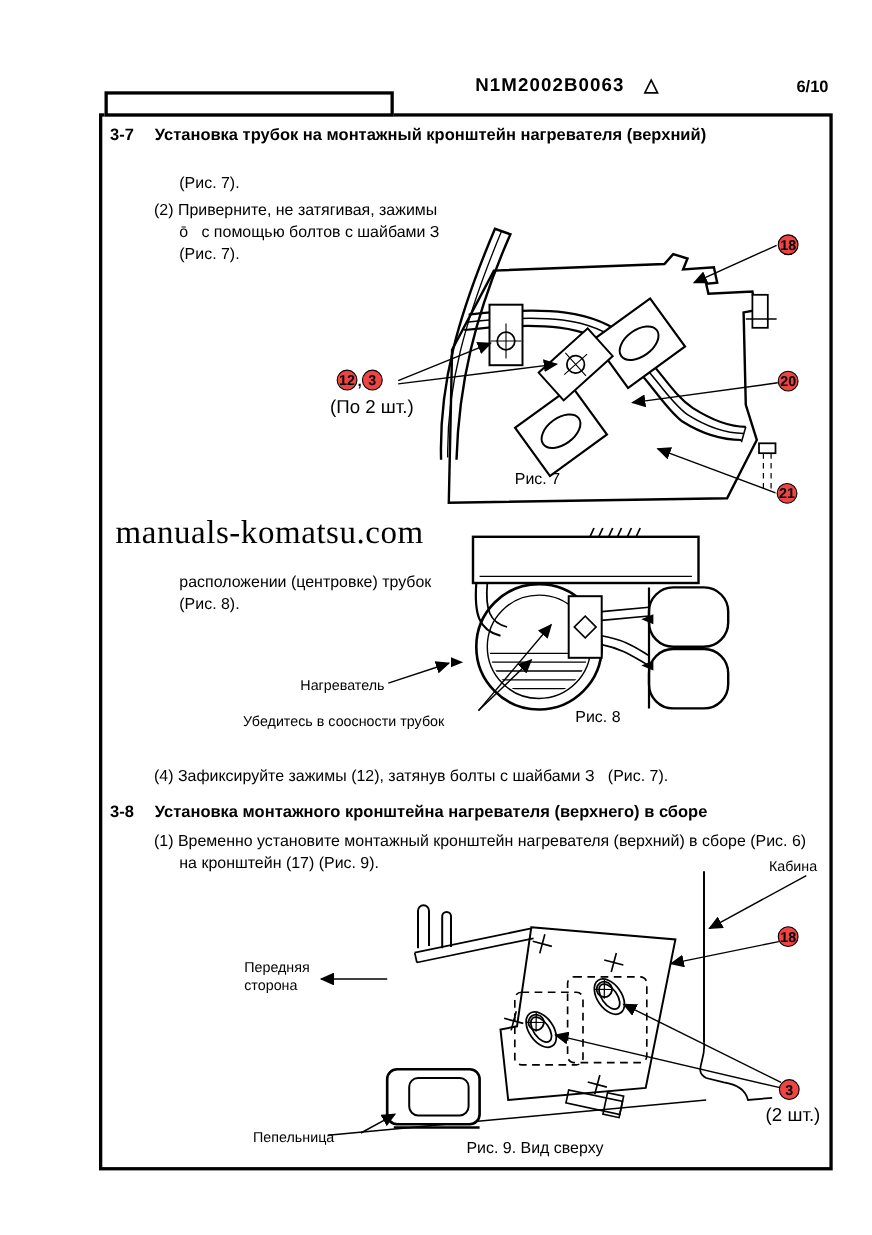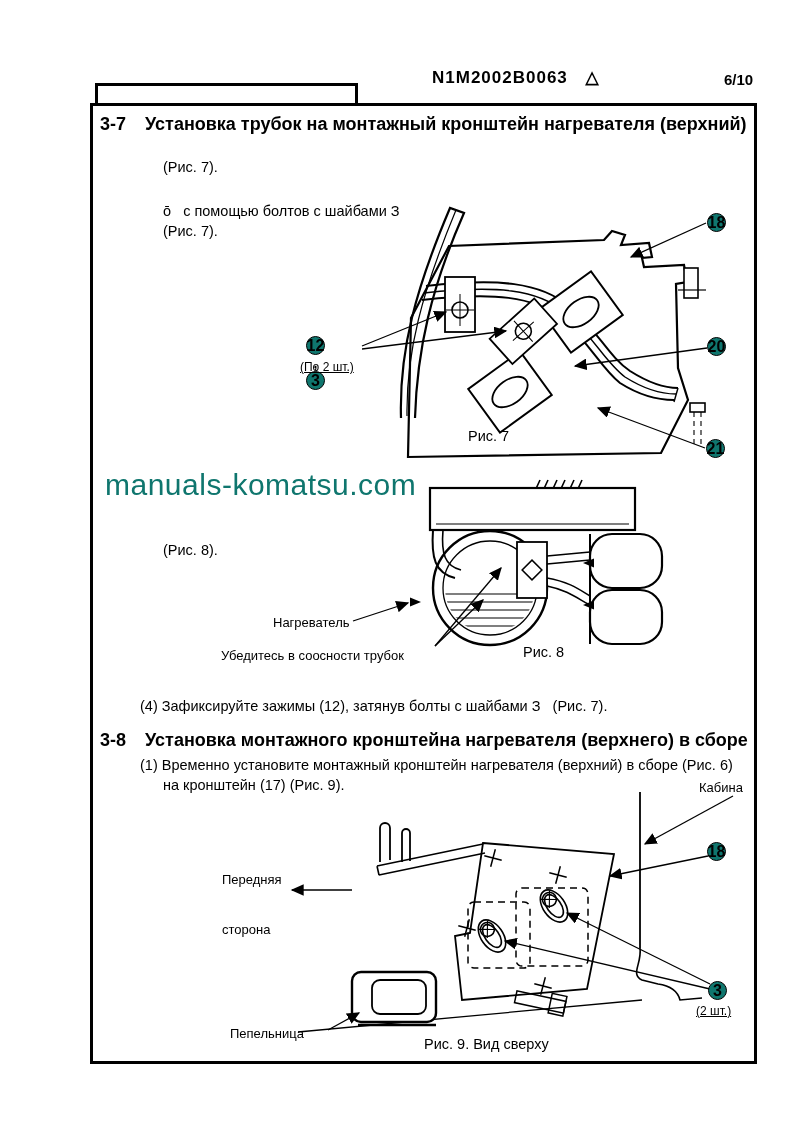--- a/index.html
+++ b/index.html
@@ -5,51 +5,52 @@
   html,body{margin:0;padding:0;background:#fff;}
   .page{position:relative;width:793px;height:1123px;background:#fff;overflow:hidden;
         font-family:"Liberation Sans", sans-serif;color:#000;}
   .abs{position:absolute;}
   .txt{white-space:pre;font-size:14.5px;line-height:18px;}
   .hdr-doc{font-size:17px;font-weight:bold;letter-spacing:1px;}
   .hdr-pg{font-size:15px;font-weight:bold;}
   .tabbox{border:3px solid #000;background:#fff;z-index:2;}
   .mainbox{border:3px solid #000;background:#fff;z-index:1;}
   .content{z-index:3;}
-  .sec-row{display:flex;gap:19px;font-size:18px;font-weight:bold;white-space:pre;}
+  .sec-row{display:flex;gap:19px;font-size:15px;font-weight:bold;white-space:pre;}
   .figwrap{z-index:3;}
   .figwrap svg{position:absolute;left:0;top:0;}
   .callout{display:inline-flex;align-items:center;justify-content:center;
            width:19px;height:19px;border:1.7px solid #000;border-radius:50%;
-           font-size:16px;font-weight:bold;background:#0f766e;box-sizing:border-box;text-align:center;}
-  .callout-row{display:inline-flex;align-items:center;font-size:14px;font-weight:bold;flex-direction:column;}
+           font-size:13px;font-weight:bold;background:#ef4444;box-sizing:border-box;text-align:center;}
+  .callout-row{display:inline-flex;align-items:center;font-size:14px;font-weight:bold;}
   .figlabel{font-size:13px;white-space:pre;}
   .figcap{font-size:14.5px;white-space:pre;}
-  .note{font-size:12px;white-space:pre;text-decoration:underline;}
-  .watermark{font-size:30px;color:#0f766e;letter-spacing:0.5px;z-index:5;white-space:pre;}
+  .note{font-size:17px;white-space:pre;}
+  .watermark{font-size:30px;color:#000000;letter-spacing:0.5px;z-index:5;white-space:pre;font-family:Liberation Serif, serif;}
 </style>
 </head>
 <body>
 
 <div class="page">
 
   <div class="abs hdr-doc" style="left:432px;top:67px;">
     <span>N1M2002B0063</span>
     <span style="margin-left:12px;">△</span>
   </div>
   <div class="abs hdr-pg" style="left:724px;top:71px;">6/10</div>
 
   <div class="abs tabbox" style="left:95px;top:83px;width:257px;height:17px;"></div>
   <div class="abs mainbox" style="left:90px;top:103px;width:661px;height:955px;"></div>
 
   <div class="abs content sec-row" style="left:100px;top:114px;">
     <span>3-7</span>
     <span>Установка трубок на монтажный кронштейн нагревателя (верхний)</span>
   </div>
   <div class="abs content txt" style="left:163px;top:158px;">(Рис. 7).</div>
+  <div class="abs content txt" style="left:140px;top:182px;">(2) Приверните, не затягивая, зажимы</div>
   <div class="abs content txt" style="left:163px;top:202px;">ō   с помощью болтов с шайбами З</div>
   <div class="abs content txt" style="left:163px;top:222px;">(Рис. 7).</div>
 
   <div class="abs figwrap" style="left:298px;top:200px;width:462px;height:262px;">
     <svg width="462" height="262" viewBox="0 0 462 262">
       <defs>
         <marker id="ah7" markerWidth="11" markerHeight="9" refX="9" refY="4.5" orient="auto">
           <path d="M0,0 L10,4.5 L0,9 Z" fill="#000"></path>
         </marker>
       </defs>
@@ -97,20 +98,21 @@
       <span class="callout">12</span>
       <span>, </span>
       <span class="callout">3</span>
     </span>
     <span class="abs note" style="left:2px;top:160px;">(По 2 шт.)</span>
     <span class="abs figcap" style="left:170px;top:228px;">Рис. 7</span>
   </div>
 
   <div class="abs watermark" style="left:105px;top:468px;">manuals-komatsu.com</div>
 
+  <div class="abs content txt" style="left:163px;top:521px;">расположении (центровке) трубок</div>
   <div class="abs content txt" style="left:163px;top:541px;">(Рис. 8).</div>
 
   <div class="abs figwrap" style="left:205px;top:478px;width:465px;height:190px;">
     <svg width="465" height="190" viewBox="0 0 465 190">
       <defs>
         <marker id="ah8" markerWidth="11" markerHeight="9" refX="9" refY="4.5" orient="auto">
           <path d="M0,0 L10,4.5 L0,9 Z" fill="#000"></path>
         </marker>
       </defs>
       <g stroke="#000" fill="none">
@@ -214,20 +216,20 @@
           <path d="M530,206 L387,135" marker-end="url(#ah9)"></path>
           <path d="M530,211 L325,163" marker-end="url(#ah9)"></path>
           <path d="M148,252 L179,235" marker-end="url(#ah9)"></path>
           <path d="M172,112 L112,112" marker-end="url(#ah9)"></path>
         </g>
       </g>
     </svg>
     <span class="abs figlabel" style="left:519px;top:2px;">Кабина</span>
     <span class="abs callout" style="left:527px;top:64px;">18</span>
     <span class="abs figlabel" style="left:42px;top:94px;">Передняя</span>
-    <span class="abs figlabel" style="left:42px;top:110px;margin-top:34px;">сторона</span>
+    <span class="abs figlabel" style="left:42px;top:110px;">сторона</span>
     <span class="abs callout" style="left:528px;top:203px;">3</span>
     <span class="abs note" style="left:516px;top:226px;">(2 шт.)</span>
     <span class="abs figlabel" style="left:50px;top:248px;">Пепельница</span>
     <span class="abs figcap" style="left:244px;top:258px;">Рис. 9. Вид сверху</span>
   </div>
 
 </div>
 
 </body></html>

